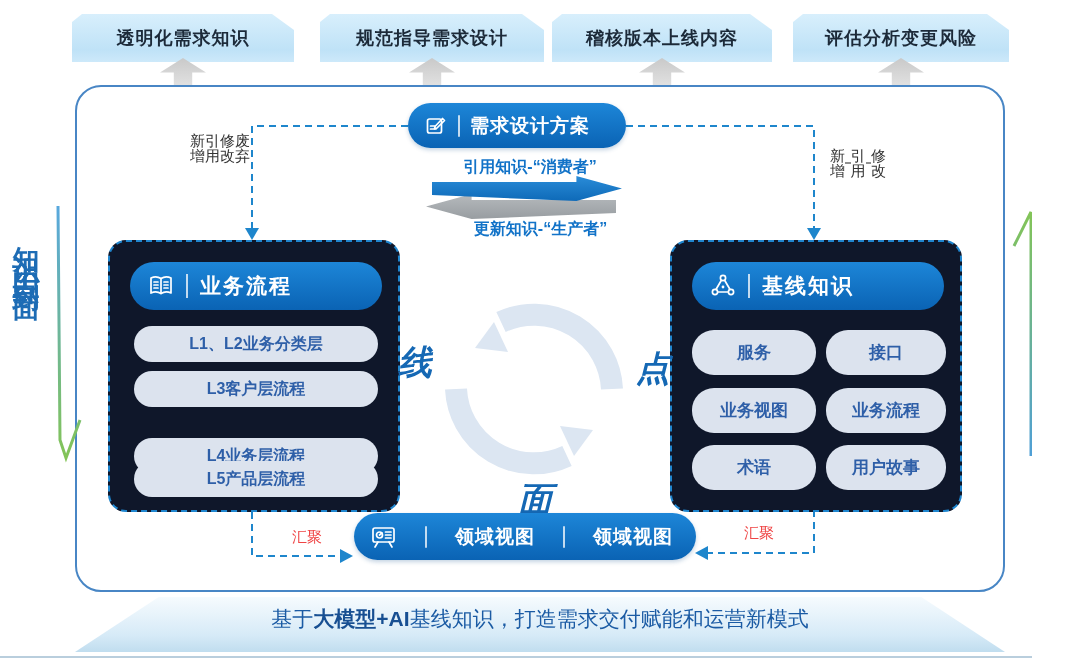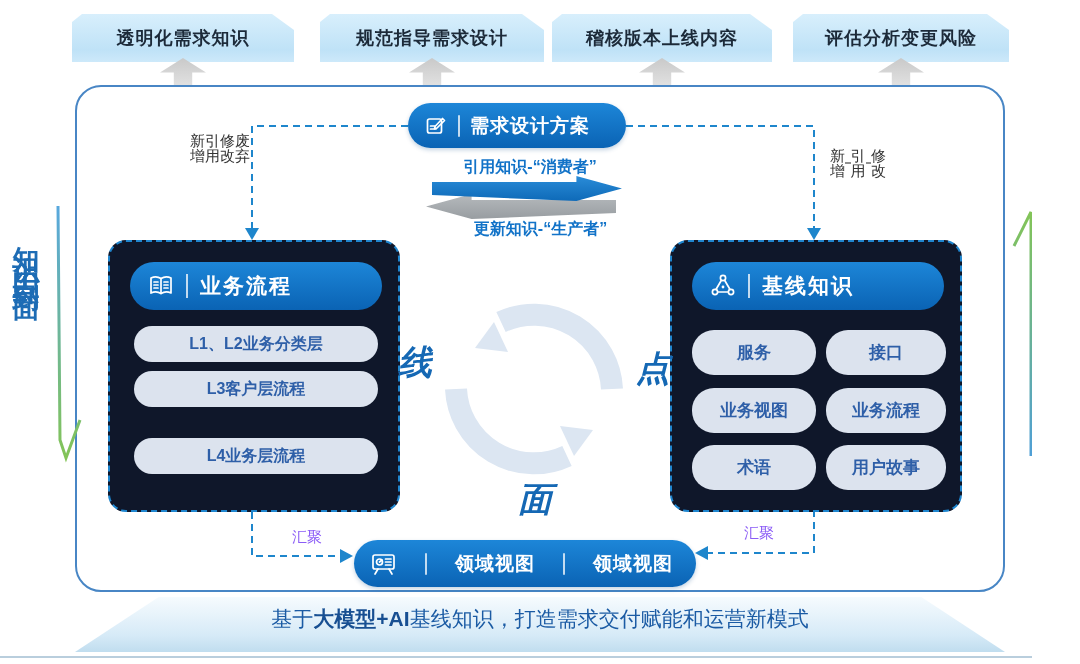--- a/index.html
+++ b/index.html
@@ -20,21 +20,21 @@
     border:2px solid #4886c5; border-radius:26px; background:#fff; z-index:1; }
 
   .pill { position:absolute; display:flex; align-items:center; gap:10px; padding:0 16px;
     background:linear-gradient(180deg,#1d86d8,#0a63b4); border-radius:24px; color:#fff; z-index:6;
     box-shadow:0 2px 4px rgba(20,80,140,.25); }
   .pill .vdiv { width:2px; height:22px; background:rgba(255,255,255,.75); border-radius:1px; }
   .pill .plabel { font-weight:700; letter-spacing:1px; white-space:nowrap; }
 
   .top-pill { left:408px; top:103px; width:218px; height:45px; }
   .top-pill .plabel { font-size:19px; }
-  .bottom-pill { left:354px; top:540px; width:342px; height:47px; gap:28px; }
+  .bottom-pill { left:354px; top:513px; width:342px; height:47px; gap:28px; }
   .bottom-pill .plabel { font-size:19px; }
 
   .flow-text { position:absolute; text-align:center; color:#1273c8; font-weight:700; font-size:16px; z-index:6; white-space:nowrap; }
   .blue-arrow { position:absolute; left:432px; top:176px; width:190px; height:25px; z-index:6;
     background:linear-gradient(180deg,#2a8cd8,#0e6ab8);
     clip-path:polygon(0 24%, 76% 24%, 76% 0, 100% 50%, 76% 100%, 0 76%); }
   .gray-arrow { position:absolute; left:426px; top:194px; width:190px; height:25px; z-index:5;
     background:linear-gradient(180deg,#b6babd,#989da1);
     clip-path:polygon(100% 24%, 24% 24%, 24% 0, 0 50%, 24% 100%, 100% 76%); }
 
@@ -57,21 +57,21 @@
     background:#dce3ee; color:#2e5fa8; font-weight:600; border-radius:22px; white-space:nowrap; }
   .box-left .litem { left:24px; width:244px; height:36px; font-size:16px; border-radius:18px; }
   .l0 { top:84px; } .l1 { top:129px; } .l2 { top:174px;margin-top:22px; } .l3 { top:219px; }
   .box-right .litem { height:45px; font-size:17px; }
   .c0 { left:20px; width:124px; } .c1 { left:154px; width:120px; }
   .r0 { top:88px; } .r1 { top:146px; } .r2 { top:203px; }
 
   .calli { position:absolute; font-family:"DejaVu Serif", serif; font-style:italic; font-weight:700;
     font-size:34px; color:#1568b4; z-index:6; }
 
-  .hui { position:absolute; font-size:15px; color:#8b5cf6; font-weight:500; z-index:6; }
+  .hui { position:absolute; font-size:15px; color:#ef4444; font-weight:500; z-index:6; }
 
   .overlay { position:absolute; left:0; top:0; width:1080px; height:664px; z-index:5; pointer-events:none; }
 
   .side-text { position:absolute; writing-mode:vertical-rl; text-orientation:upright;
     font-size:27px; font-weight:700; color:#1d6cb5; letter-spacing:10px; z-index:6; }
   .side-left { left:8px; top:224px; }
   .side-right { left:1034px; top:240px; }
 
   .footer-trap { position:absolute; left:75px; top:597px; width:930px; height:55px;
     clip-path:polygon(9% 0, 91% 0, 100% 100%, 0 100%);
@@ -187,20 +187,21 @@
           <path d="M13 4.5 V19.5"></path>
           <path d="M6 8 H10 M6 11 H10 M6 14 H10 M16 8 H20 M16 11 H20 M16 14 H20"></path>
         </g>
       </svg>
       <span class="vdiv"></span>
       <span class="plabel">业务流程</span>
     </div>
     <div class="litem l0">L1、L2业务分类层</div>
     <div class="litem l1">L3客户层流程</div>
     <div class="litem l2">L4业务层流程</div>
+    <div class="litem l3">L5产品层流程</div>
   </div>
 
   <div class="dash-box box-right">
     <div class="box-header">
       <svg width="26" height="26" viewBox="0 0 26 26">
         <g class="wicon">
           <path d="M13 4.5 L21.5 19 H4.5 Z" stroke-linejoin="round"></path>
           <circle cx="13" cy="5" r="2.6" fill="#0d6cba"></circle>
           <circle cx="21" cy="19" r="2.6" fill="#0d6cba"></circle>
           <circle cx="5" cy="19" r="2.6" fill="#0d6cba"></circle>

